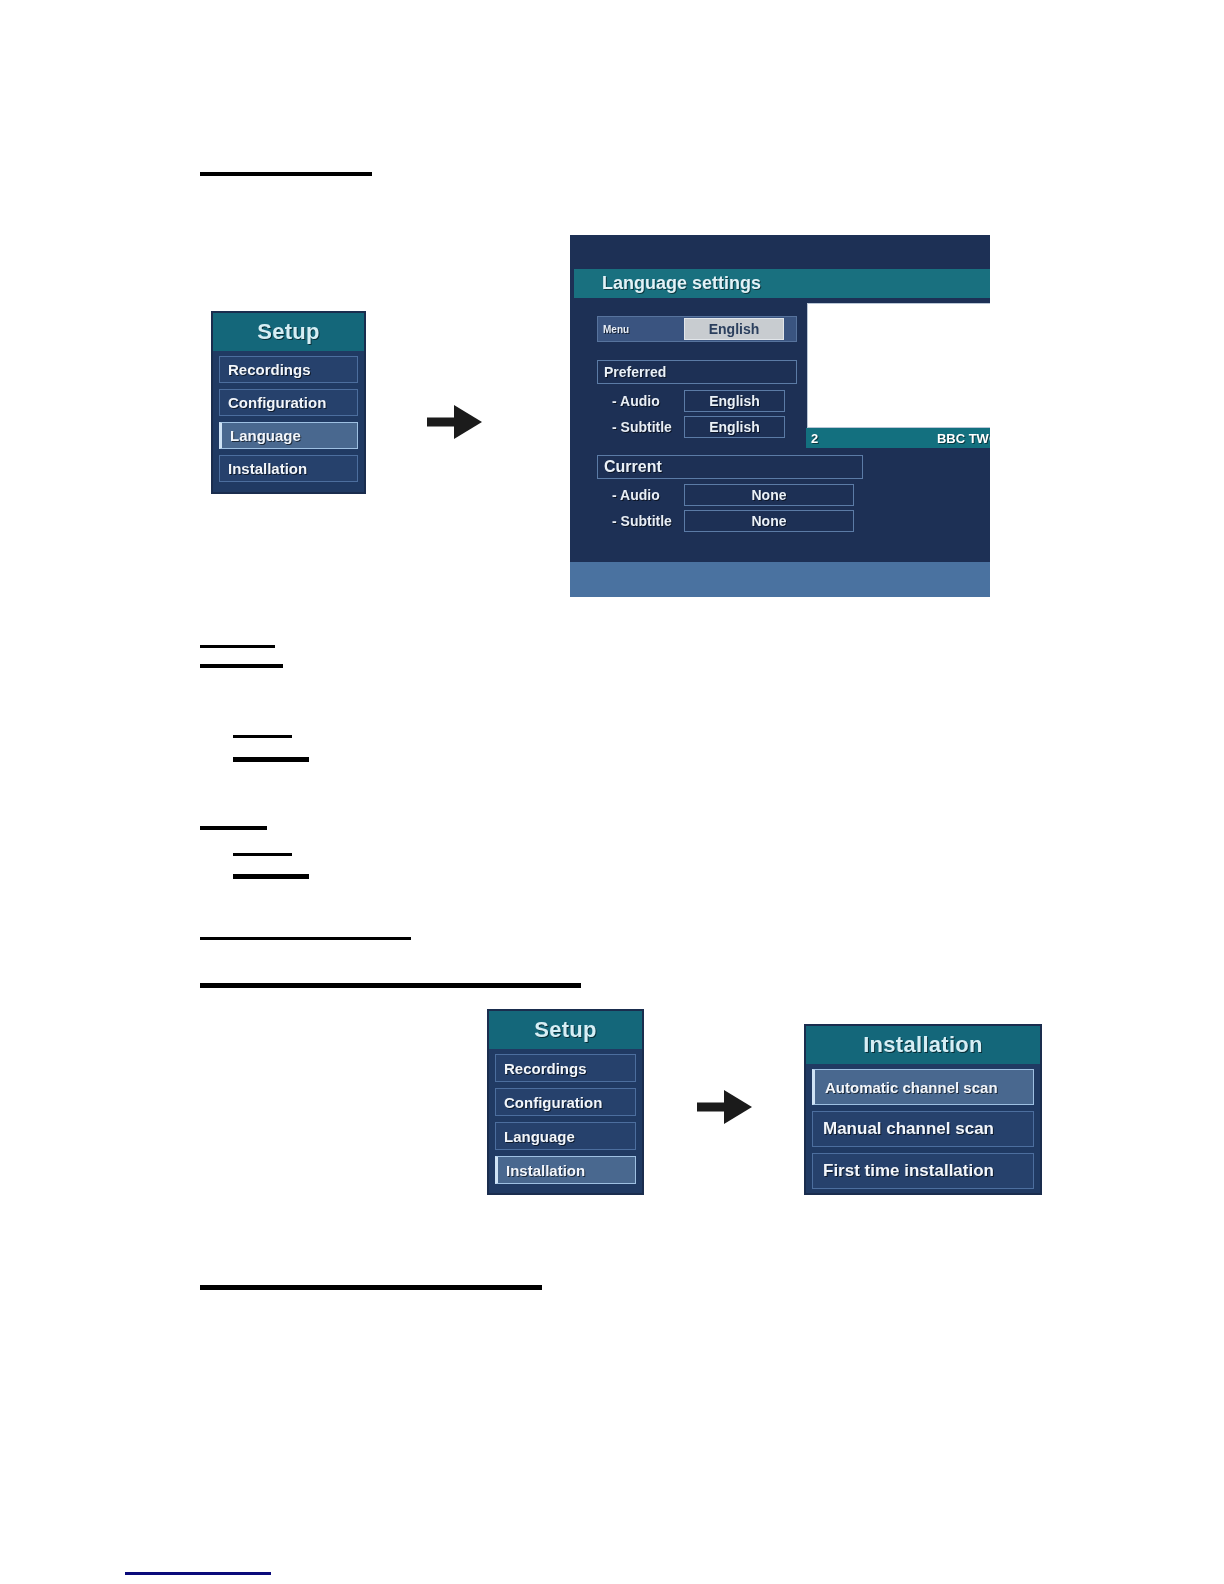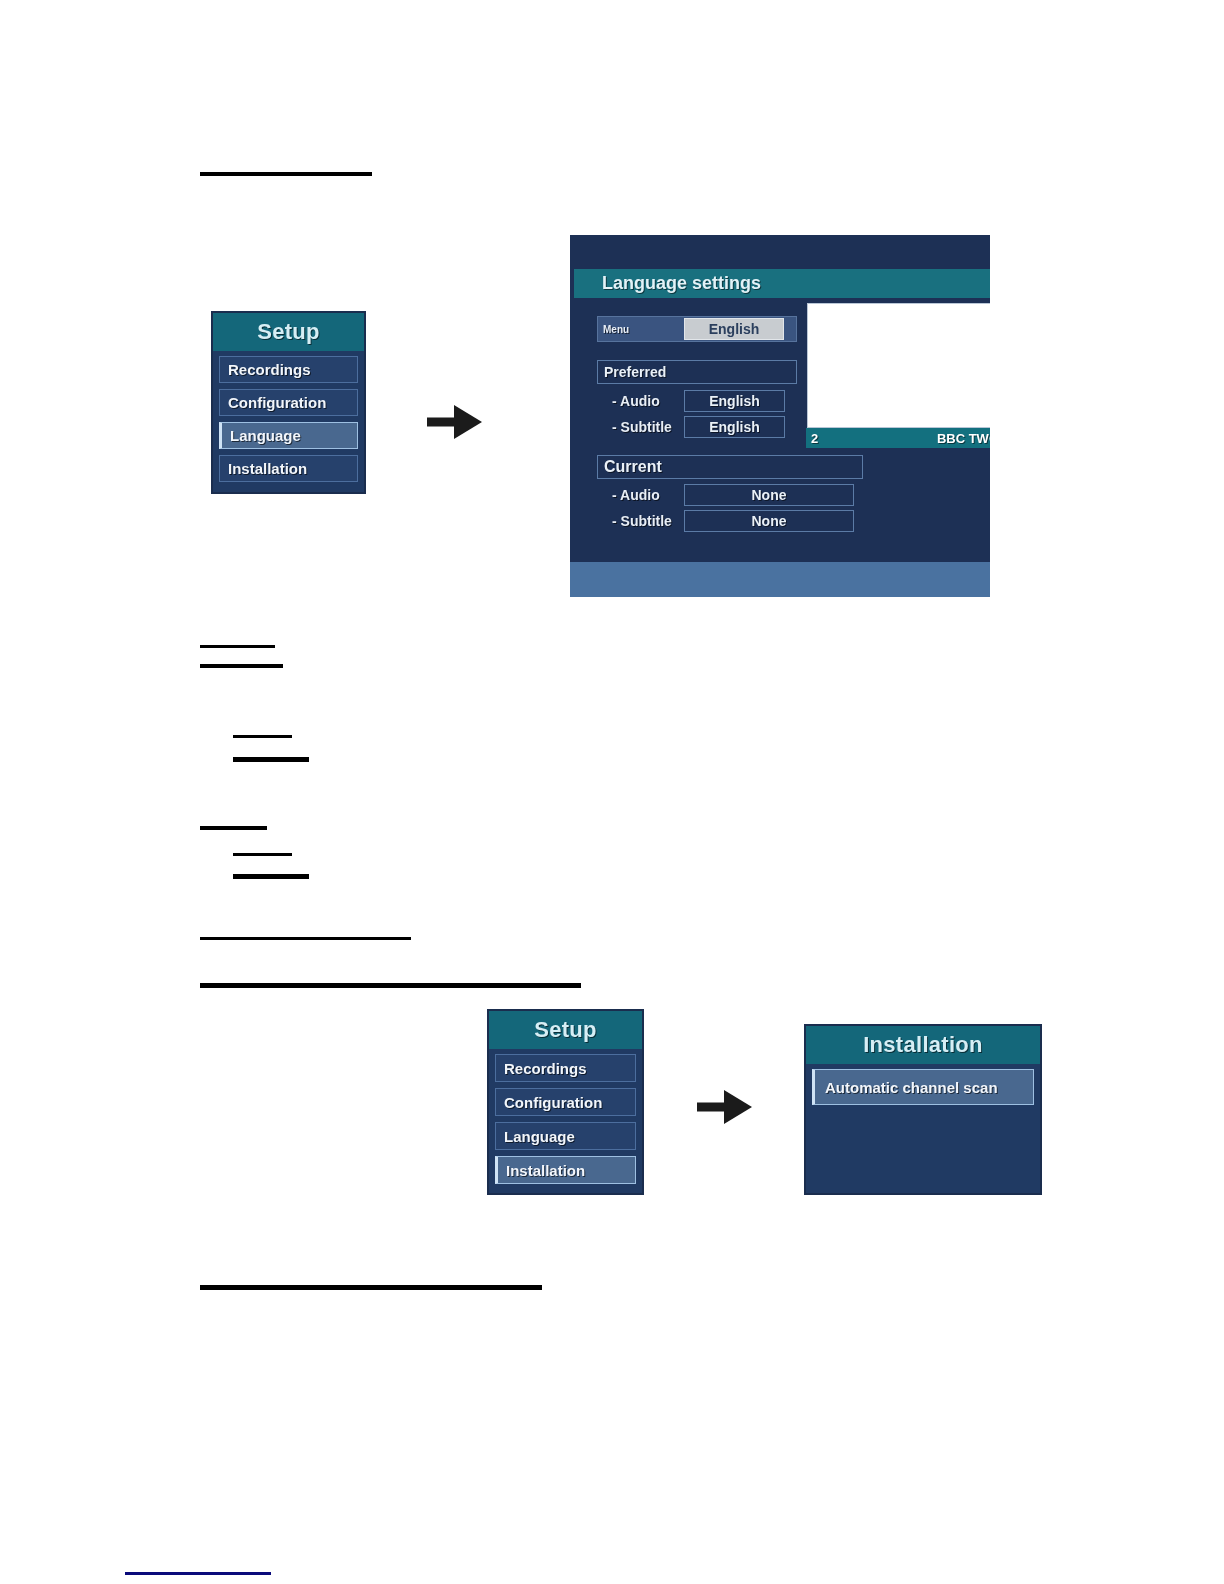--- a/index.html
+++ b/index.html
@@ -219,16 +219,18 @@
         <div class="menu-item" style="height: 28px; font-size: 15px; padding-left: 8px;">Configuration</div>
         <div class="menu-item" style="height: 28px; font-size: 15px; padding-left: 8px;">Language</div>
         <div class="menu-item selected" style="height: 28px; font-size: 15px; padding-left: 8px;">Installation</div>
       </div>
   </div>
 
   <div class="menu-box" id="installation-menu" style="left:804px; top:1024px; width:238px; height:171px;">
     <div class="menu-title" id="installation-title" style="height:38px; font-size:22px;">Installation</div>
     <div class="menu-items" id="installation-items" style="padding:5px 6px 6px 6px; gap:6px;">
         <div class="menu-item selected" style="height: 36px; font-size: 15px; padding-left: 10px;">Automatic channel scan</div>
+        <div class="menu-item" style="height: 36px; font-size: 17px; padding-left: 10px;">Manual channel scan</div>
+        <div class="menu-item" style="height: 36px; font-size: 17px; padding-left: 10px;">First time installation</div>
       </div>
   </div>
 
 </div>
 
 </body></html>

